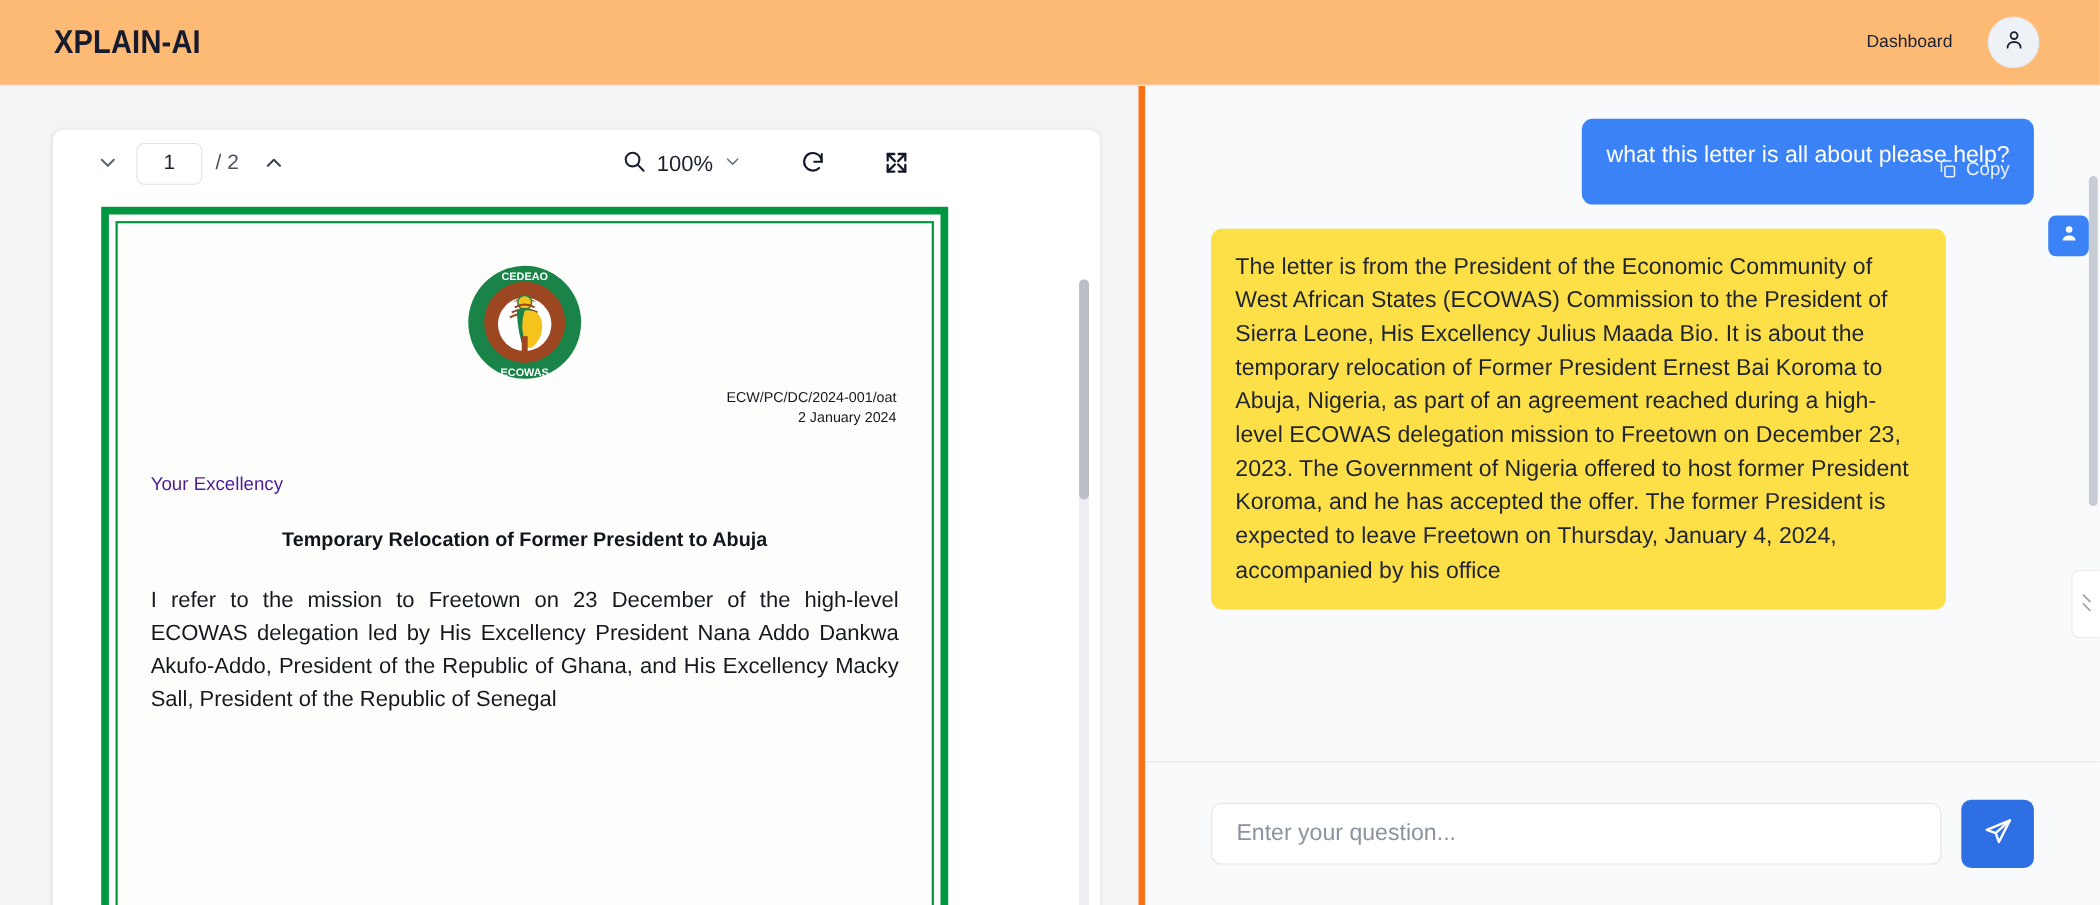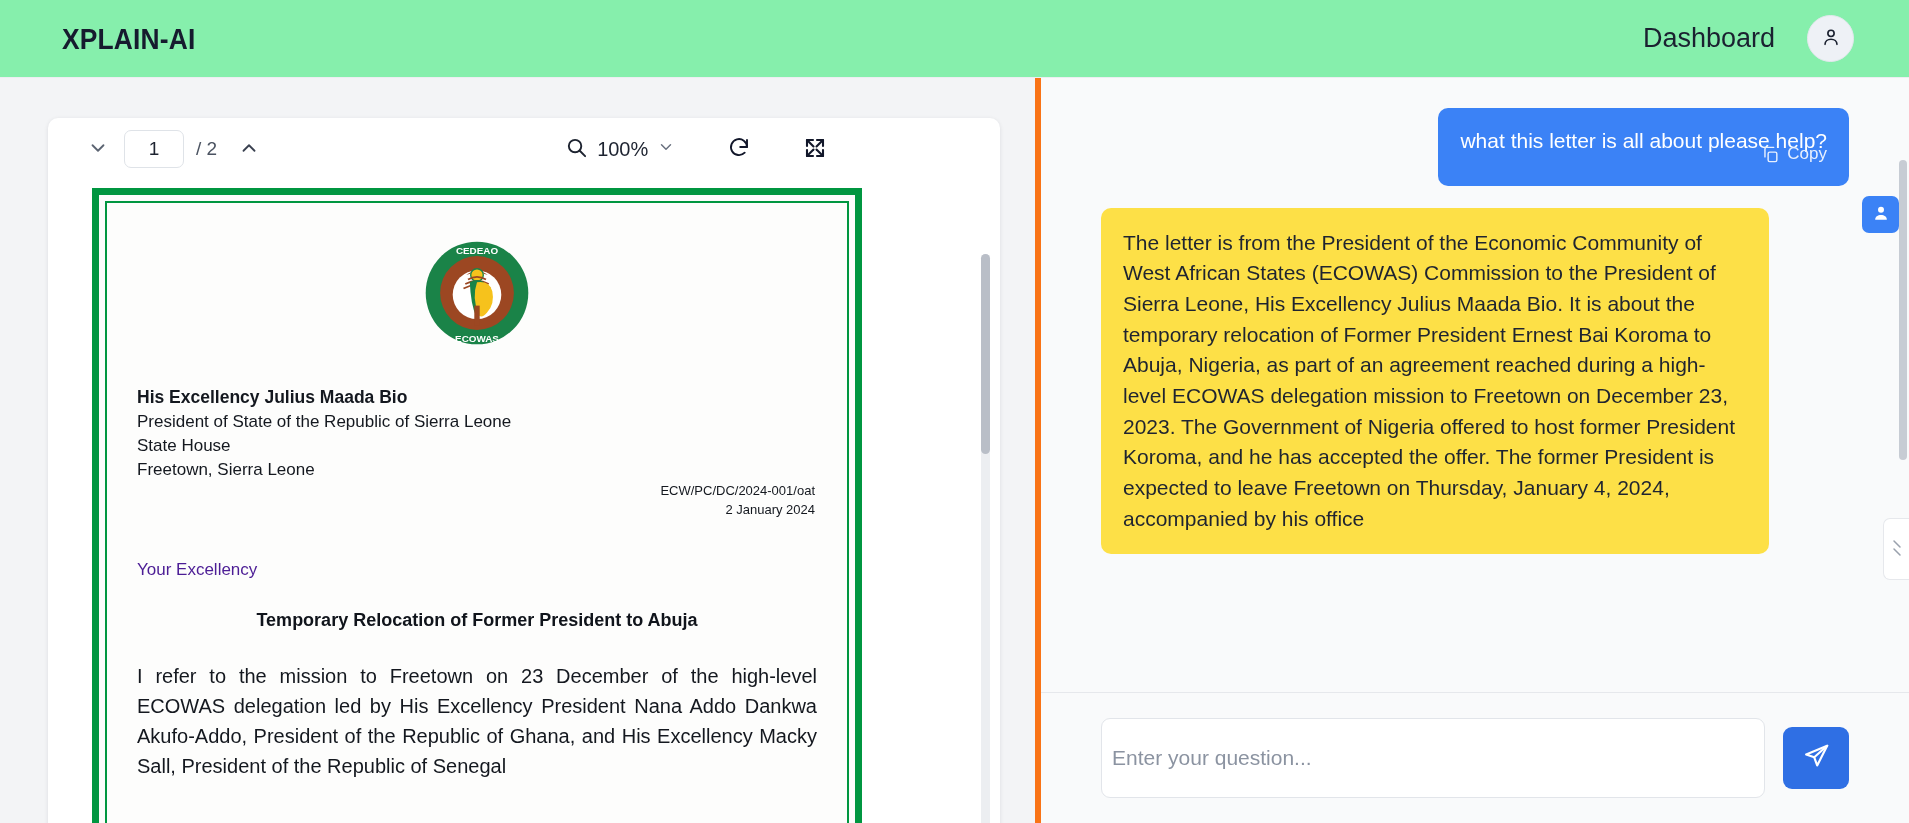--- a/index.html
+++ b/index.html
@@ -5,36 +5,36 @@
   * { box-sizing: border-box; margin: 0; padding: 0; }
   html, body {
     width: 1909px; height: 823px;
     font-family: "Liberation Sans", sans-serif;
     background: #ffffff; overflow: hidden;
   }
 
   
   .app-header {
     height: 78px; width: 100%;
-    background: #86efac;
+    background: #fdba74;
     border-bottom: 1px solid #eceef1;
     display: flex; align-items: center;
-    padding: 0 55px 0 62px;
+    padding: 0 55px 0 49px;
     position: relative; z-index: 5;
   }
   .brand {
     font-size: 30px; font-weight: 700; color: #161b2e;
     letter-spacing: .2px; font-stretch: condensed;
     transform: scaleX(.88); transform-origin: left center;
   }
   .header-right {
     margin-left: auto; display: flex; align-items: center; gap: 32px;
   }
   .nav-link {
-    font-size: 27px; color: #1b2130; text-decoration: none;
+    font-size: 16px; color: #1b2130; text-decoration: none;
   }
   .avatar-btn {
     width: 47px; height: 47px; border-radius: 50%;
     background: #eef1f6; border: 1px solid #e4e8ee;
     display: flex; align-items: center; justify-content: center;
   }
 
   
   .main {
     display: flex; height: 745px; width: 100%;
@@ -182,23 +182,23 @@
     background: #ffffff; border: 1px solid #e6e8ec; border-right: none;
     border-radius: 7px 0 0 7px;
     display: flex; align-items: center; justify-content: center;
   }
   .chat-divider { height: 1px; background: #e6e8ec; }
   .composer {
     height: 130px; display: flex; align-items: center;
     padding: 0 60px; gap: 18px;
   }
   .chat-input {
-    flex: 1; height: 80px;
+    flex: 1; height: 56px;
     border: 1px solid #e2e5ea; border-radius: 9px;
-    background: #fff; padding: 0 10px;
+    background: #fff; padding: 0 22px;
     font-size: 21px; color: #1d2330;
     font-family: "Liberation Sans", sans-serif;
   }
   .chat-input::placeholder { color: #8b93a1; }
   .send-btn {
     width: 66px; height: 62px; border-radius: 9px;
     background: #2f6fe4; border: none; cursor: pointer;
     display: flex; align-items: center; justify-content: center;
   }
   .page-vscroll {
@@ -307,26 +307,20 @@
                   <path d="M50 45 q10 -6 20 0 M47 50 q13 -7 26 0 M45 55 q15 -8 30 0" stroke="#9c4722" stroke-width="2" fill="none"></path>
                   <path d="M52 48 q8 -5 16 0 q-8 18 -3 30 q-2 6 -6 8 q-6 -14 -7 -38 Z" fill="#1a8348"></path>
                   <path d="M60 48 q14 -2 17 10 q3 14 -6 24 q-5 6 -9 3 q-8 -20 -2 -37 Z" fill="#f6c21c"></path>
                   <rect x="57" y="74" width="6" height="22" fill="#9c4722"></rect>
                   <text x="60" y="17" font-size="11" font-weight="bold" fill="#ffffff" text-anchor="middle" font-family="Liberation Sans, sans-serif">CEDEAO</text>
                   <text x="60" y="114" font-size="11" font-weight="bold" fill="#ffffff" text-anchor="middle" font-family="Liberation Sans, sans-serif">ECOWAS</text>
                 </svg>
               </span>
             </div>
 
-            <div class="addr">
-              <div class="nm">His Excellency Julius Maada Bio</div>
-              <div>President of State of the Republic of Sierra Leone</div>
-              <div>State House</div>
-              <div>Freetown, Sierra Leone</div>
-            </div>
 
             <div class="ref-block">
               <div>ECW/PC/DC/2024-001/oat</div>
               <div>2 January 2024</div>
             </div>
 
             <div class="salutation">Your Excellency</div>
             <div class="subject">Temporary Relocation of Former President to Abuja</div>
             <div class="body-par">I refer to the mission to Freetown on 23 December of the high-level ECOWAS delegation led by His Excellency President Nana Addo Dankwa Akufo-Addo, President of the Republic of Ghana, and His Excellency Macky Sall, President of the Republic of Senegal</div>
           </div>

